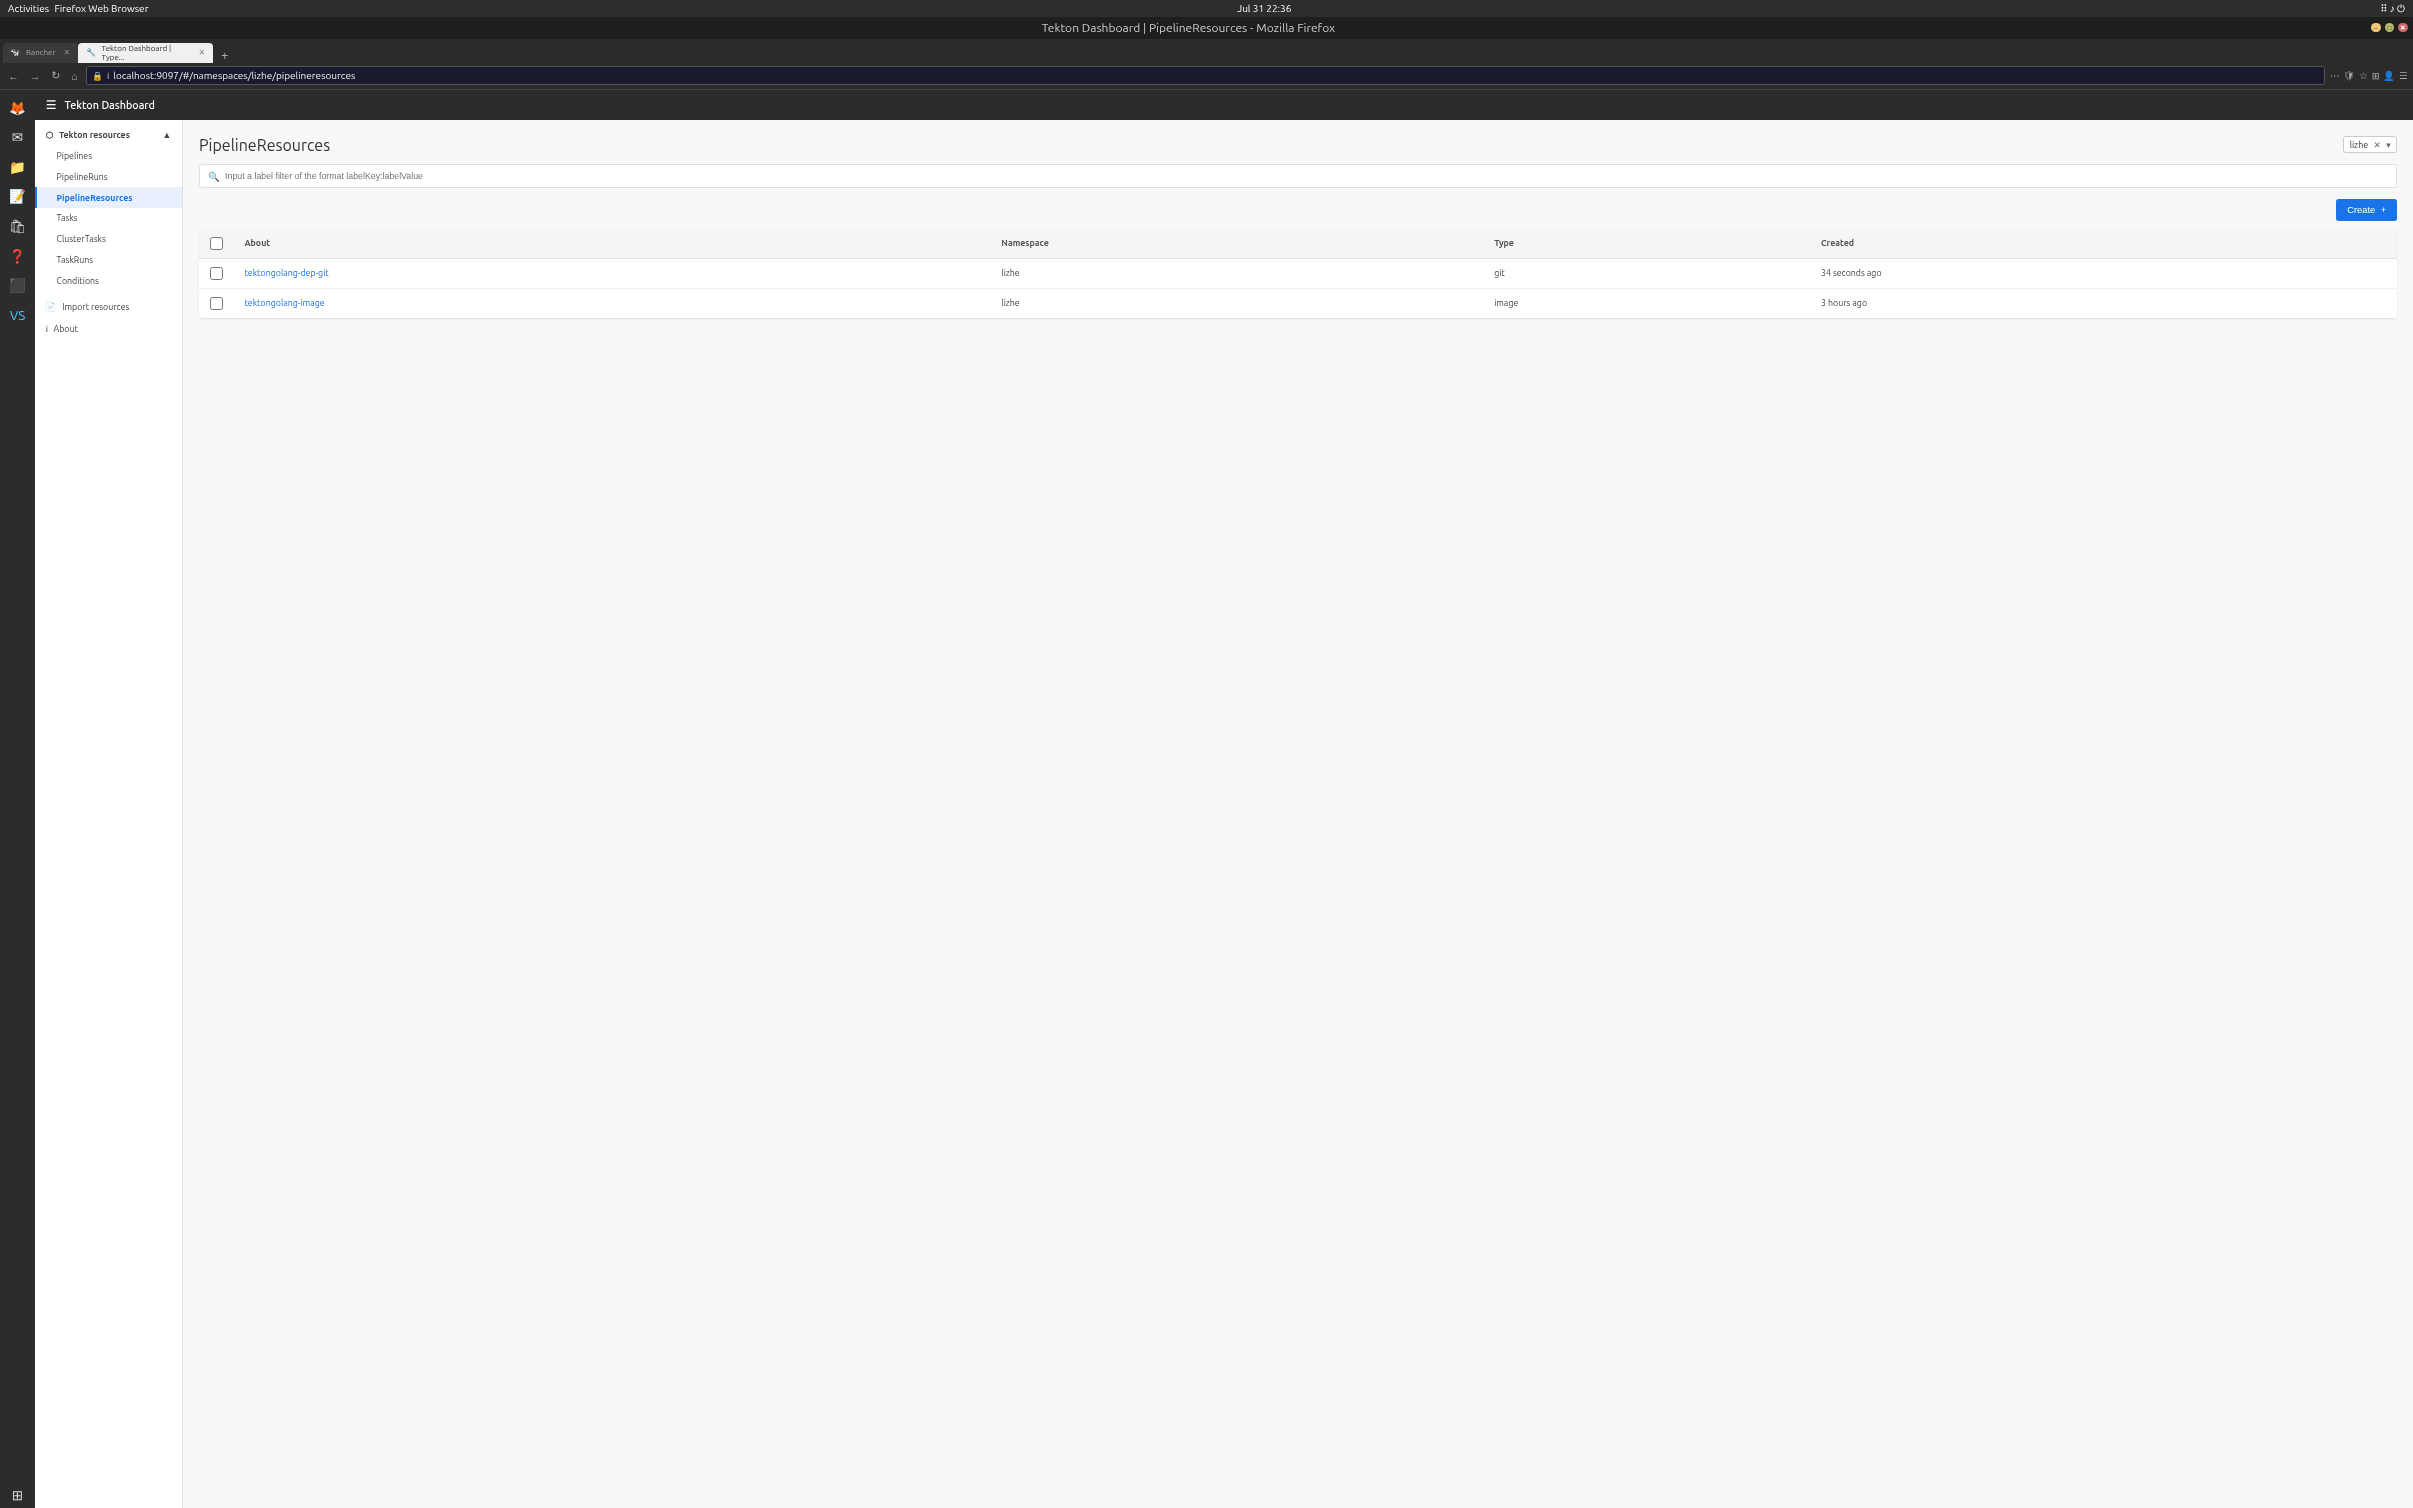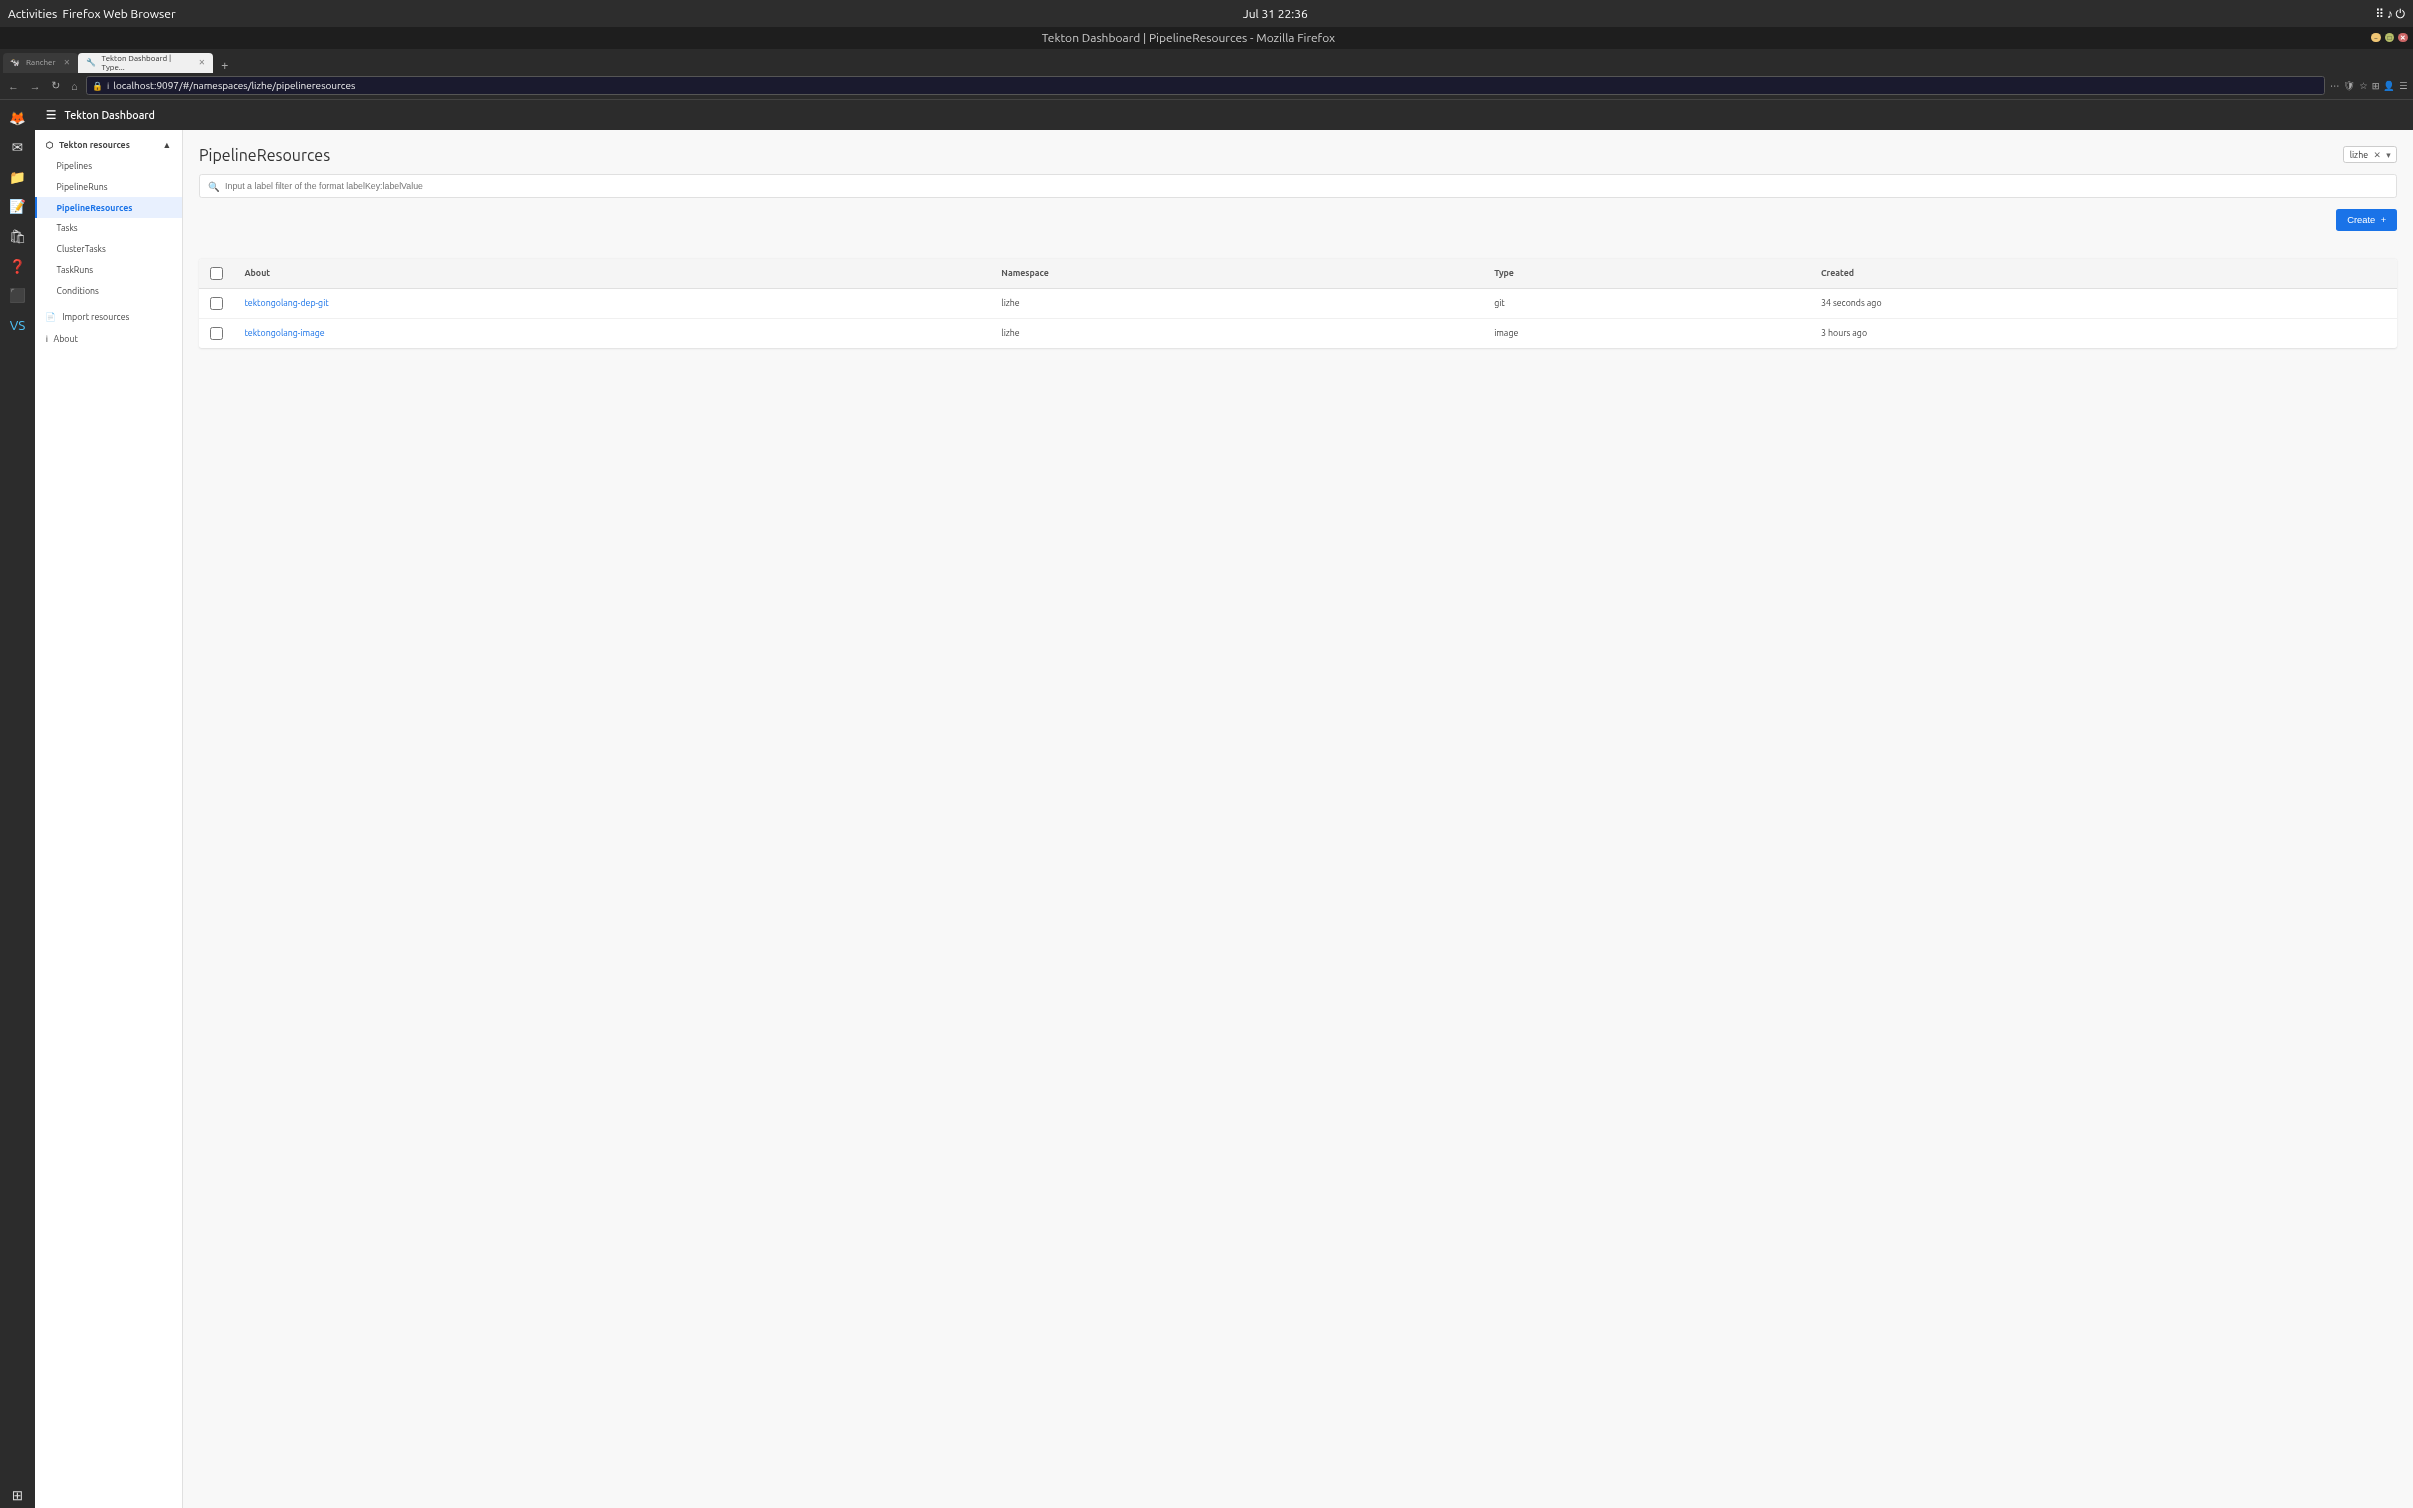--- a/index.html
+++ b/index.html
@@ -1,26 +1,26 @@
 <!DOCTYPE html>
 <html style="font-size:10.8px"><head>
   <meta charset="utf-8">
   <style>
     * { box-sizing: border-box; margin: 0; padding: 0; }
     body { font-family: 'Ubuntu', Arial, sans-serif; font-size: 9.4px; background: #3c3f41; color: #cdd6f4; height: 100vh; overflow: hidden; }
 
     
     .os-topbar {
       background: #2d2d2d;
-      height: 27px;
+      height: 17px;
       display: flex;
       align-items: center;
       justify-content: space-between;
       padding: 0 8px;
-      font-size: 12px;
+      font-size: 10px;
       color: #fff;
     }
     .os-topbar-left { display: flex; gap: 5.4px; align-items: center; }
     .os-topbar-center { font-weight: 400; }
     .os-topbar-right { display: flex; gap: 5.4px; align-items: center; }
     .browser-titlebar {
       background: #1e1e1e;
       height: 21.5px;
       display: flex;
       align-items: center;
@@ -216,21 +216,21 @@
       display: flex;
       gap: 5.4px;
       background: #1a73e8;
       color: #fff;
       border: none;
       border-radius: 2.7px;
       padding: 5.4px 10.8px;
       font-size: 9.4px;
       cursor: pointer;
       float: right;
-      margin-bottom: 20px;
+      margin-bottom: 0;
     }
     .create-area {
       display: flex;
       justify-content: flex-end;
       margin-bottom: 8px;
     }
 
     
     .data-table {
       width: 100%;

